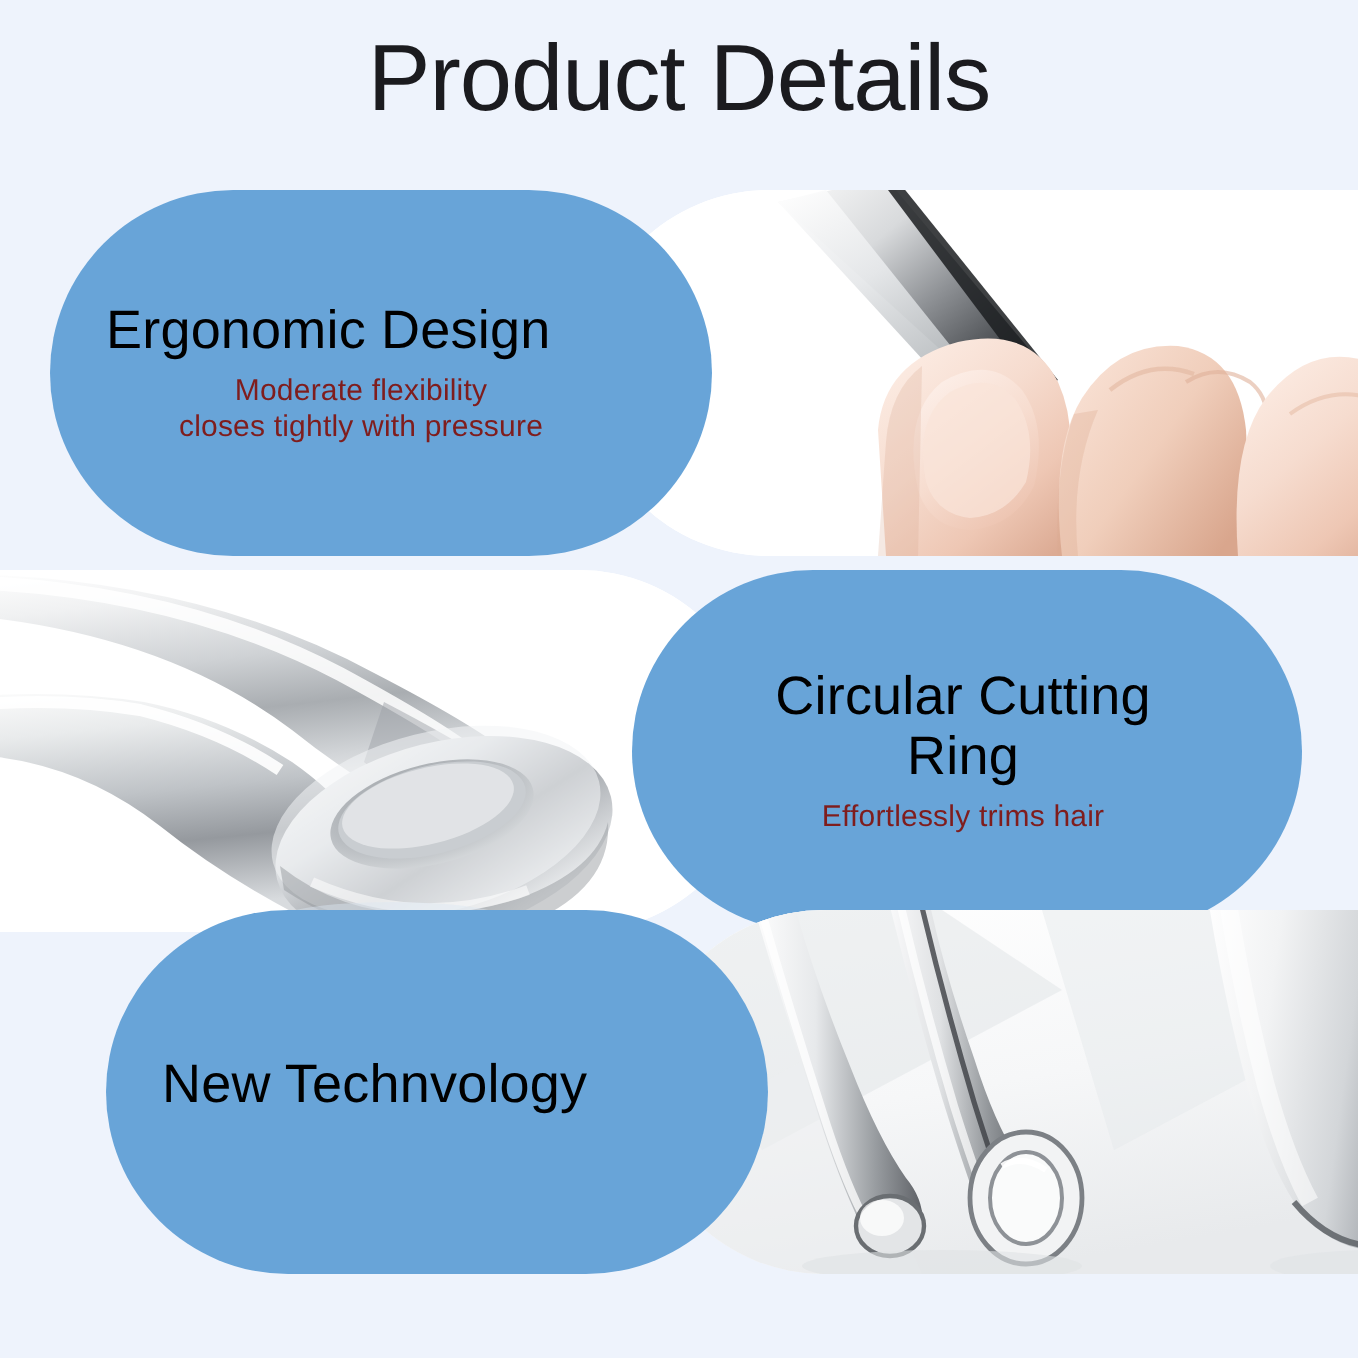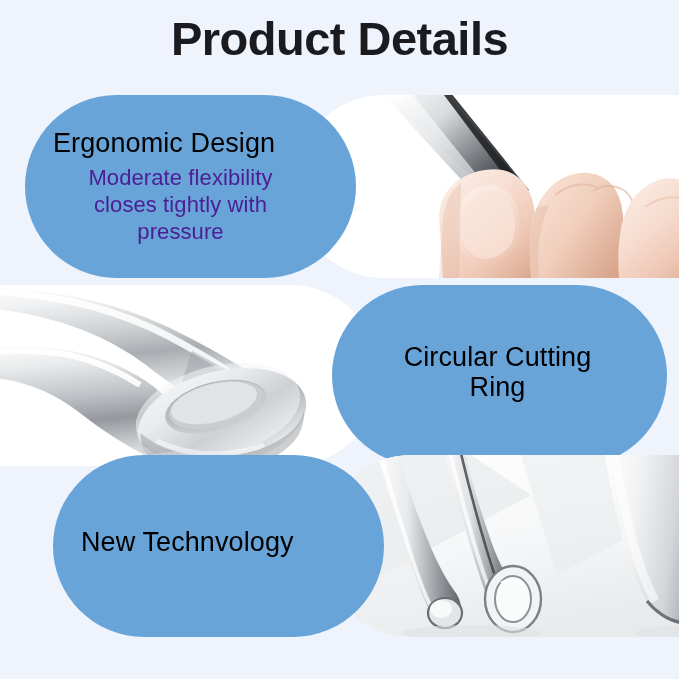--- a/index.html
+++ b/index.html
@@ -23,21 +23,21 @@
   }
 
   
   .page-title {
     position: absolute;
     left: 0;
     top: 14px;
     width: 679px;
     text-align: center;
     font-size: 47px;
-    font-weight: bold;
+    font-weight: normal;
     letter-spacing: -0.5px;
     color: #1b1b1f;
     line-height: 1.05;
     white-space: nowrap;
   }
 
   
   .panel {
     position: absolute;
     left: 0;
@@ -80,42 +80,42 @@
     flex-direction: column;
     justify-content: center;
   }
   .panel.left-text .pill {
     left: 25px;
     width: 331px;
     padding: 0 20px 0 24px;
     text-align: left;
   }
   .panel.right-text .pill {
-    left: 332px;
+    left: 316px;
     width: 335px;
     padding: 0 26px 0 22px;
     text-align: center;
   }
   .panel.left-text .pill .pill-inner { text-align: left; }
   .panel.right-text .pill .pill-inner { text-align: center; }
 
   .pill-inner { width: 100%; }
 
   .pill-title {
     color: #000000;
     font-size: 27px;
     font-weight: normal;
     line-height: 1.12;
     letter-spacing: 0.1px;
     margin: 0 0 7px 0;
   }
   .panel.left-text .pill-title { padding-left: 4px; }
   .pill-sub {
-    color: #4c1d95;
-    font-size: 22px;
+    color: #7f1d1d;
+    font-size: 15px;
     font-weight: normal;
     line-height: 1.22;
     letter-spacing: 0.1px;
     white-space: pre-line;
   }
   .panel.left-text .pill-sub { text-align: center; padding-right: 24px; }
   .panel.right-text .pill-sub { text-align: center; }
 
   
   .photo-art {
@@ -264,20 +264,21 @@
         </g>
 
         <ellipse cx="236" cy="176" rx="60" ry="10" fill="#dbe6f2" opacity="0.45"></ellipse>
       </svg>
     </div>
 
     <div class="pill">
       <div class="pill-inner">
         <div class="pill-title" style="white-space: pre-line;">Circular Cutting
 Ring</div>
+        <div class="pill-sub">Effortlessly trims hair</div>
       </div>
     </div>
   </div>
 
   <div class="panel left-text" id="panel-2">
 
     <div class="photo-card">
       <svg class="photo-art" viewBox="0 0 426 182" preserveAspectRatio="xMidYMid slice">
         <defs>
           <linearGradient id="p3-bg" x1="0" y1="0" x2="0.4" y2="1">

